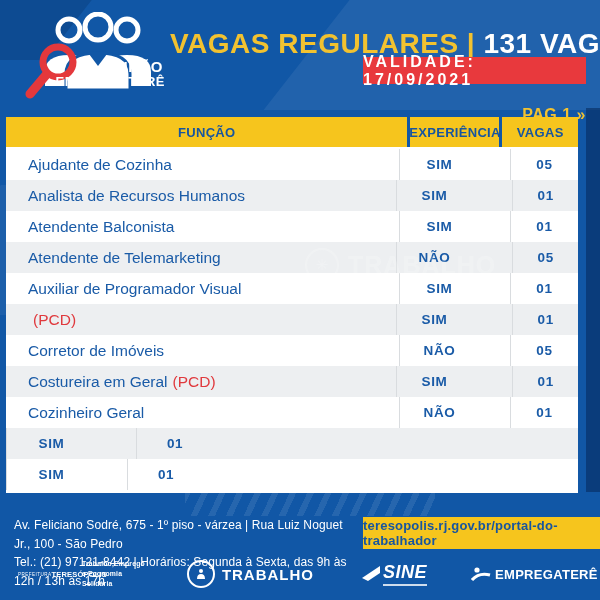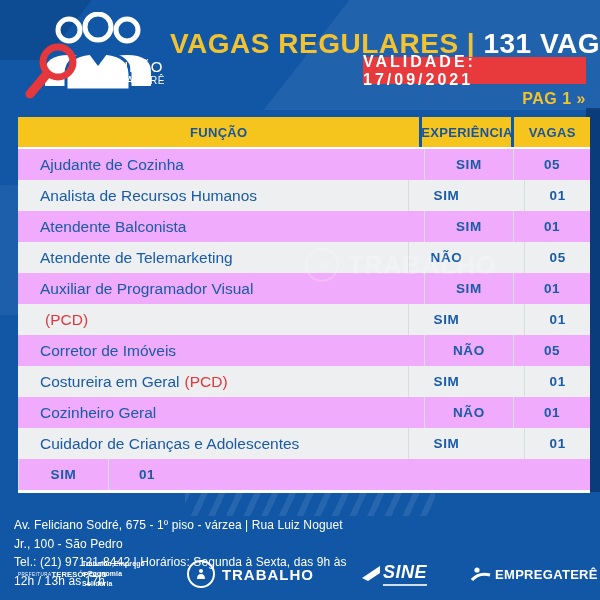--- a/index.html
+++ b/index.html
@@ -14,46 +14,46 @@
   .bg-hatch{position:absolute;left:185px;top:490px;width:250px;height:26px;opacity:.5;
     background:repeating-linear-gradient(115deg,rgba(255,255,255,.18) 0 6px,transparent 6px 16px);}
   .bg-dark-right{position:absolute;right:0;top:108px;width:14px;height:384px;background:rgba(5,38,88,.55);}
   .bg-dark-corner{position:absolute;left:-40px;top:-30px;width:120px;height:90px;
     background:rgba(5,38,88,.25);transform:skewX(-38deg);}
 
   
   .people-svg{position:absolute;left:33px;top:12px;}
   .loupe-svg{position:absolute;left:24px;top:40px;}
   .brand-text{position:absolute;left:0;top:58px;width:165px;text-align:right;color:#fff;
-    font-weight:normal;line-height:1.15;letter-spacing:.5px;}
+    font-weight:bold;line-height:1.15;letter-spacing:.5px;}
   .brand-line1{font-size:15px;padding-right:2px;}
-  .brand-line2{font-size:10px;}
+  .brand-line2{font-size:13px;}
 
   .main-title{position:absolute;left:170px;top:28px;width:416px;text-align:right;
     font-size:28px;font-weight:800;letter-spacing:.5px;white-space:nowrap;}
   .main-title .t-y{color:#f2c230;}
   .main-title .t-w{color:#ffffff;}
 
   .validity-badge{position:absolute;left:363px;top:57px;width:223px;height:27px;
     background:#e8393d;color:#fff;font-size:16px;font-weight:bold;letter-spacing:3px;
     display:flex;align-items:center;justify-content:center;}
-  .pag{position:absolute;left:386px;top:90px;width:200px;text-align:right;
+  .pag{position:absolute;left:386px;top:106px;width:200px;text-align:right;
     color:#f2c230;font-size:16px;font-weight:800;letter-spacing:.5px;}
 
   
-  .vtable{position:absolute;left:18px;top:117px;width:572px;}
+  .vtable{position:absolute;left:6px;top:117px;width:572px;}
   .thead{display:flex;gap:3px;background:#1157a6;height:30px;border-bottom:2px solid #fff;}
   .th{background:#f6c51d;color:#17559f;font-weight:bold;font-size:13px;letter-spacing:.3px;
     display:flex;align-items:center;justify-content:center;}
   .c1{width:404px;}
   .c2{width:89px;}
   .c3{width:76px;}
   .thead .c1{width:404px;}
   .trow{display:flex;height:31px;}
-  .trow.odd{background:#f0abfc;}
+  .trow.odd{background:#ffffff;gap:31px;}
   .trow.even{background:#edeff1;gap:40px;}
   .td{display:flex;align-items:center;font-size:15.5px;color:#1a5ba7;}
   .td.c1{padding-left:22px;width:385px;}
   .td.c2,.td.c3{justify-content:center;border-left:1px solid #d9dcdf;
     font-size:13.5px;font-weight:bold;letter-spacing:.6px;}
   .fn-suffix{color:#e0393d;margin-left:5px;}
   .tbl-bottom{height:3px;background:#ffffff;}
 
   .watermark{position:absolute;left:305px;top:248px;display:flex;align-items:center;gap:9px;
     color:#fff;opacity:.20;pointer-events:none;}
@@ -201,44 +201,43 @@
   <div class="trow odd">
     <div class="td c1">
             <span class="fn-text">Cozinheiro Geral</span>
             <span class="fn-suffix"></span>
           </div>
     <div class="td c2 exp">NÃO</div>
     <div class="td c3 vag">01</div>
   </div>
 
   <div class="trow even">
-    <div class="td c1">
-            <span class="fn-text">Cuidador de Crianças e Adolescentes</span>
-            <span class="fn-suffix"></span>
-          </div>
     <div class="td c2 exp">SIM</div>
     <div class="td c3 vag">01</div>
   </div>
 
   <div class="trow odd">
     <div class="td c2 exp">SIM</div>
     <div class="td c3 vag">01</div>
   </div>
 </div>
     <div class="tbl-bottom"></div>
   </div>
 
   <div class="watermark">
     <span class="wm-emblem">✳</span>
     <span class="wm-text">TRABALHO</span>
   </div>
 
   <div class="addr">
     <div>Av. Feliciano Sodré, 675 - 1º piso - várzea | Rua Luiz Noguet Jr., 100 - São Pedro</div>
     <div>Tel.: (21) 97121-8442 | Horários: Segunda à Sexta, das 9h às 12h / 13h às 17h</div>
+  </div>
+  <div class="site-box">
+    <span>teresopolis.rj.gov.br/portal-do-trabalhador</span>
   </div>
 
   <div class="logos">
     <div class="pref">
       <svg width="22" height="24" viewBox="0 0 22 24">
         <path d="M3 2 h16 v12 q0 7 -8 9 q-8 -2 -8 -9 z" fill="none" stroke="#fff" stroke-width="2"></path>
         <rect x="8.5" y="6" width="5" height="7" fill="#fff"></rect>
         <path d="M3 2 l2 -2 M11 2 l0 -2 M19 2 l-2 -2" stroke="#fff" stroke-width="1.5"></path>
       </svg>
       <div class="pref-top">PREFEITURA</div>

